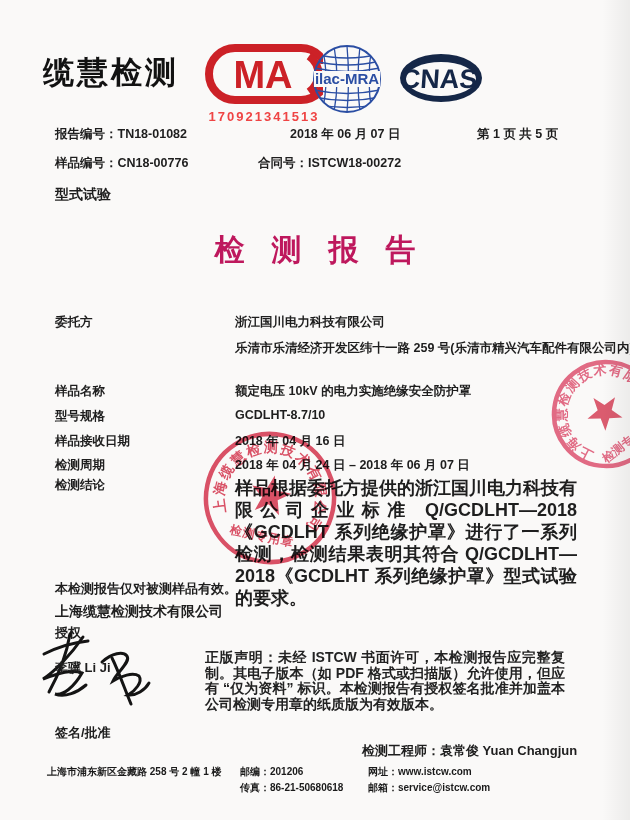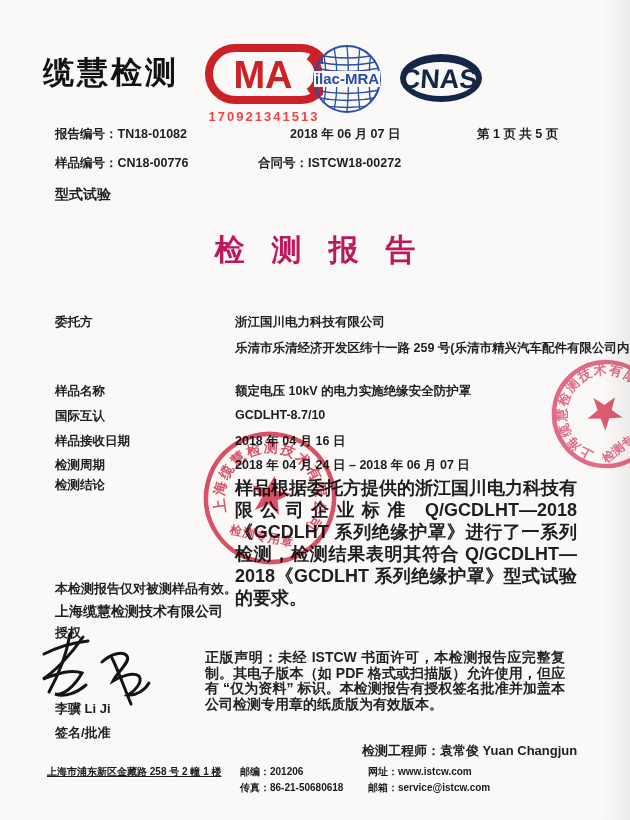--- a/index.html
+++ b/index.html
@@ -103,21 +103,21 @@
 <div>
   <span class="flabel" style="top:314px;">委托方</span>
   <span class="fvalue" style="top:314px;">浙江国川电力科技有限公司</span>
   <span class="fvalue" style="top:340px;">乐清市乐清经济开发区纬十一路 259 号(乐清市精兴汽车配件有限公司内)</span>
 </div>
 <div>
   <span class="flabel" style="top:383px;">样品名称</span>
   <span class="fvalue" style="top:383px;">额定电压 10kV 的电力实施绝缘安全防护罩</span>
 </div>
 <div>
-  <span class="flabel" style="top:408px;">国际互认</span>
+  <span class="flabel" style="top:408px;">型号规格</span>
   <span class="fvalue" style="top:408px;">GCDLHT-8.7/10</span>
 </div>
 <div>
   <span class="flabel" style="top:433px;">样品接收日期</span>
   <span class="fvalue" style="top:433px;">2018 年 04 月 16 日</span>
 </div>
 <div>
   <span class="flabel" style="top:457px;">检测周期</span>
   <span class="fvalue" style="top:457px;">2018 年 04 月 24 日 – 2018 年 06 月 07 日</span>
 </div>
@@ -133,30 +133,30 @@
 <svg class="abs" style="left:36px;top:630px;" width="134" height="76" viewBox="0 0 134 76">
   <g fill="none" stroke="#141414" stroke-width="3" stroke-linecap="round">
     <path d="M34,4 C31,22 24,42 13,62"></path>
     <path d="M8,24 C26,15 42,12 52,11"></path>
     <path d="M47,7 C34,26 18,42 7,49 C23,43 36,39 46,43 C38,57 27,66 19,64 C29,68 42,62 50,55"></path>
     <path d="M66,32 C76,23 87,21 91,26 C95,32 81,42 77,51 C85,46 97,42 103,46 C107,52 99,61 92,65 C100,66 109,60 113,53"></path>
     <path d="M76,28 C82,40 88,57 95,74"></path>
   </g>
 </svg>
 
-<div class="abs note" style="left:55px;top:700px;text-align:right;">李骥 Li Ji</div>
+<div class="abs note" style="left:55px;top:659px;text-align:right;">李骥 Li Ji</div>
 <div class="abs note" style="left:55px;top:724px;">签名/批准</div>
 
 <div class="abs statement" style="left:205px;top:650px;">正版声明：未经 ISTCW 书面许可，本检测报告应完整复制。其电子版本（如 PDF 格式或扫描版）允许使用，但应有 “仅为资料” 标识。本检测报告有授权签名批准并加盖本公司检测专用章的纸质版为有效版本。</div>
 
 <div class="abs note" style="left:362px;top:742px;">
   <span>检测工程师：</span><span>袁常俊 Yuan Changjun</span>
 </div>
 
-<div class="abs footer" style="left:47px;top:764px;text-decoration:underline;">
+<div class="abs footer" style="left:47px;top:764px;">
   <div>上海市浦东新区金藏路 258 号 2 幢 1 楼</div>
 </div>
 <div class="abs footer" style="left:240px;top:764px;">
   <div>邮编：201206</div>
   <div>传真：86-21-50680618</div>
 </div>
 <div class="abs footer" style="left:368px;top:764px;">
   <div>网址：www.istcw.com</div>
   <div>邮箱：service@istcw.com</div>
 </div>

